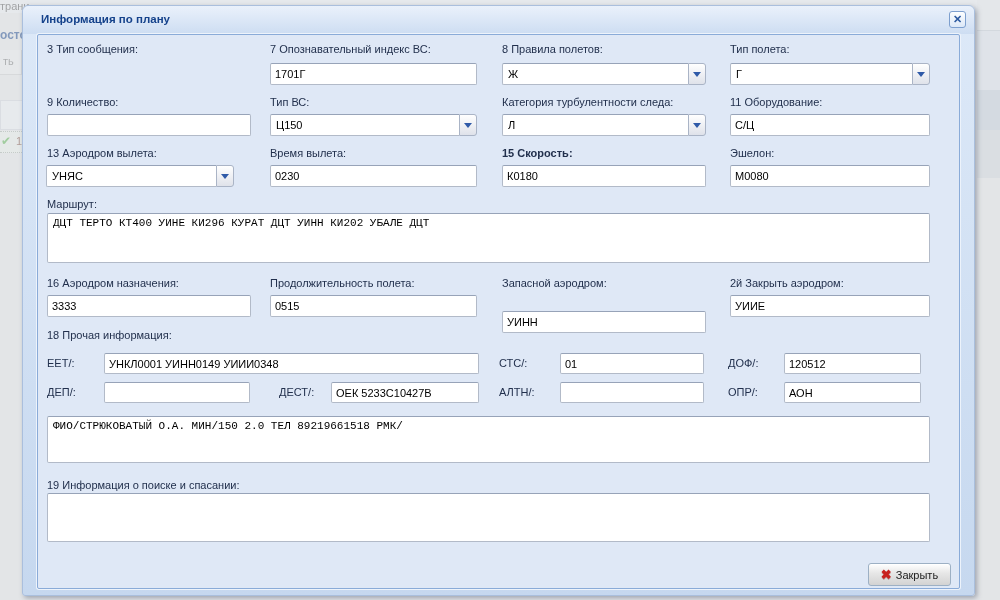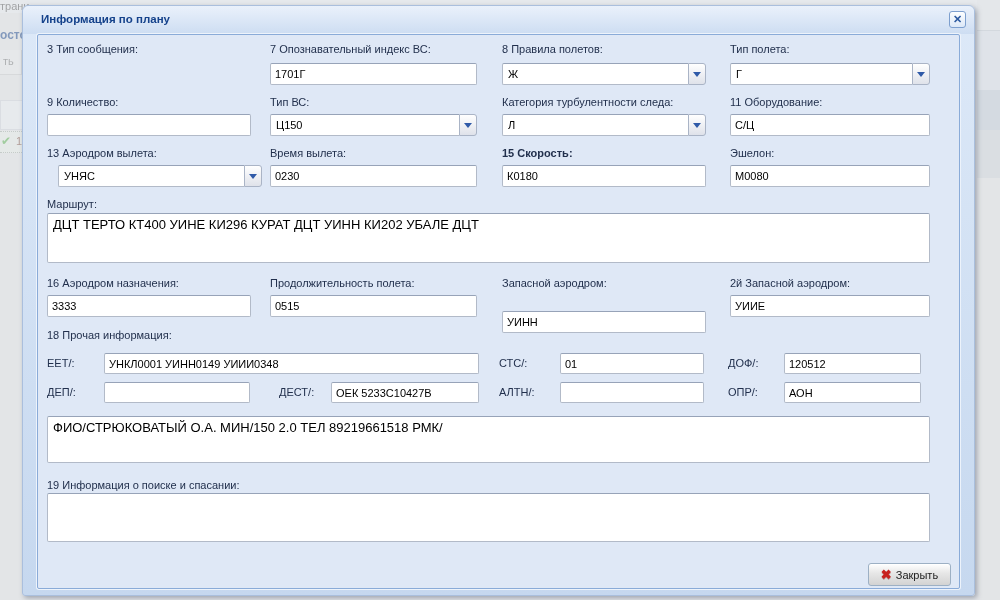--- a/index.html
+++ b/index.html
@@ -40,21 +40,21 @@
               background:#dfe8f6; border:1px solid #8aabd8; border-radius:2px;
               box-shadow:0 0 0 1px #edf3fb; }
 
   
   .lbl { position:absolute; font-size:11px; color:#22304d; white-space:nowrap; }
   .txt { position:absolute; height:22px; border:1px solid #b2bac8; border-top-color:#97a3b8;
          border-radius:2px; background:#fff; font-family:"Liberation Sans",sans-serif;
          font-size:11px; color:#000; padding:0 4px; }
   .txt.sm { height:21px; }
   .ta { position:absolute; border:1px solid #b2bac8; border-top-color:#97a3b8; border-radius:2px;
-        background:#fff; font-family:Liberation Sans, sans-serif; font-size:13px; color:#000;
+        background:#fff; font-family:Liberation Mono, monospace; font-size:11px; color:#000;
         padding:3px 5px; resize:none; overflow:hidden; }
   .combo { position:absolute; height:22px; display:flex; }
   .combo-text { flex:1; background:#fff; border:1px solid #b2bac8; border-top-color:#97a3b8;
                 border-right:none; border-radius:2px 0 0 2px; font-size:11px; color:#000;
                 padding:4px 0 0 5px; }
   .combo-trigger { width:18px; background:linear-gradient(#ffffff,#dfe2ea);
                    border:1px solid #aab4c6; border-radius:0 3px 3px 0;
                    display:flex; align-items:center; justify-content:center; cursor:pointer; }
   .chev { width:0; height:0; border-left:4px solid transparent; border-right:4px solid transparent;
           border-top:5px solid #2f5aa8; }
@@ -133,37 +133,37 @@
           <div class="chev"></div>
         </div>
     </div>
     <input class="txt" style="left: 692px; top: 79px; width: 200px;" value="С/Ц">
 
     <div class="lbl" style="left:9px;top:112px;">13 Аэродром вылета:</div>
     <div class="lbl" style="left:232px;top:112px;">Время вылета:</div>
     <div class="lbl" style="left:464px;top:112px;font-weight:bold;">15 Скорость:</div>
     <div class="lbl" style="left:692px;top:112px;">Эшелон:</div>
 
-    <div class="combo" style="left:20px;top:130px;width:204px;">
+    <div class="combo" style="left:8px;top:130px;width:188px;">
       <div class="combo-text">УНЯС</div>
       <div class="combo-trigger">
           <div class="chev"></div>
         </div>
     </div>
     <input class="txt" style="left: 232px; top: 130px; width: 207px;" value="0230">
     <input class="txt" style="left: 464px; top: 130px; width: 204px;" value="К0180">
     <input class="txt" style="left: 692px; top: 130px; width: 200px;" value="М0080">
 
     <div class="lbl" style="left:9px;top:163px;">Маршрут:</div>
     <textarea class="ta" style="left: 9px; top: 178px; width: 883px; height: 50px;">ДЦТ ТЕРТО КТ400 УИНЕ КИ296 КУРАТ ДЦТ УИНН КИ202 УБАЛЕ ДЦТ</textarea>
 
     <div class="lbl" style="left:9px;top:242px;">16 Аэродром назначения:</div>
     <div class="lbl" style="left:232px;top:242px;">Продолжительность полета:</div>
     <div class="lbl" style="left:464px;top:242px;">Запасной аэродром:</div>
-    <div class="lbl" style="left:692px;top:242px;">2й Запасной аэродром:</div>
+    <div class="lbl" style="left:692px;top:242px;">2й Закрыть аэродром:</div>
 
     <input class="txt" style="left: 9px; top: 260px; width: 204px;" value="3333">
     <input class="txt" style="left: 232px; top: 260px; width: 207px;" value="0515">
     <input class="txt" style="left: 464px; top: 276px; width: 204px;" value="УИНН">
     <input class="txt" style="left: 692px; top: 260px; width: 200px;" value="УИИЕ">
 
     <div class="lbl" style="left:9px;top:294px;">18 Прочая информация:</div>
 
     <div class="lbl" style="left:9px;top:322px;">ЕЕТ/:</div>
     <input class="txt sm" style="left: 66px; top: 318px; width: 375px;" value="УНКЛ0001 УИНН0149 УИИИ0348">

